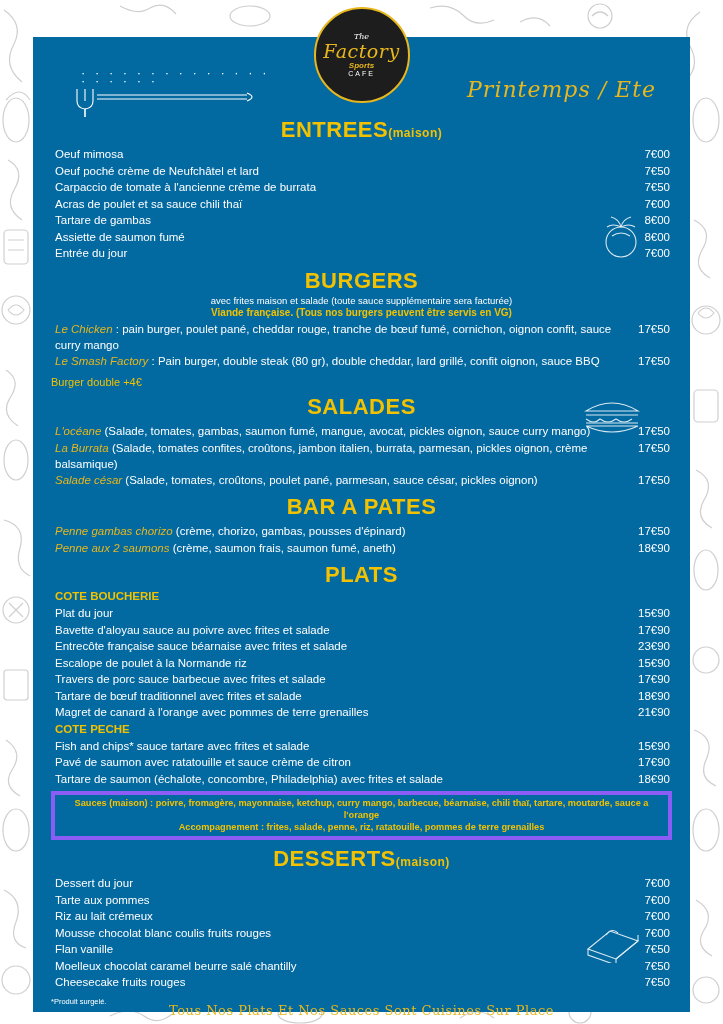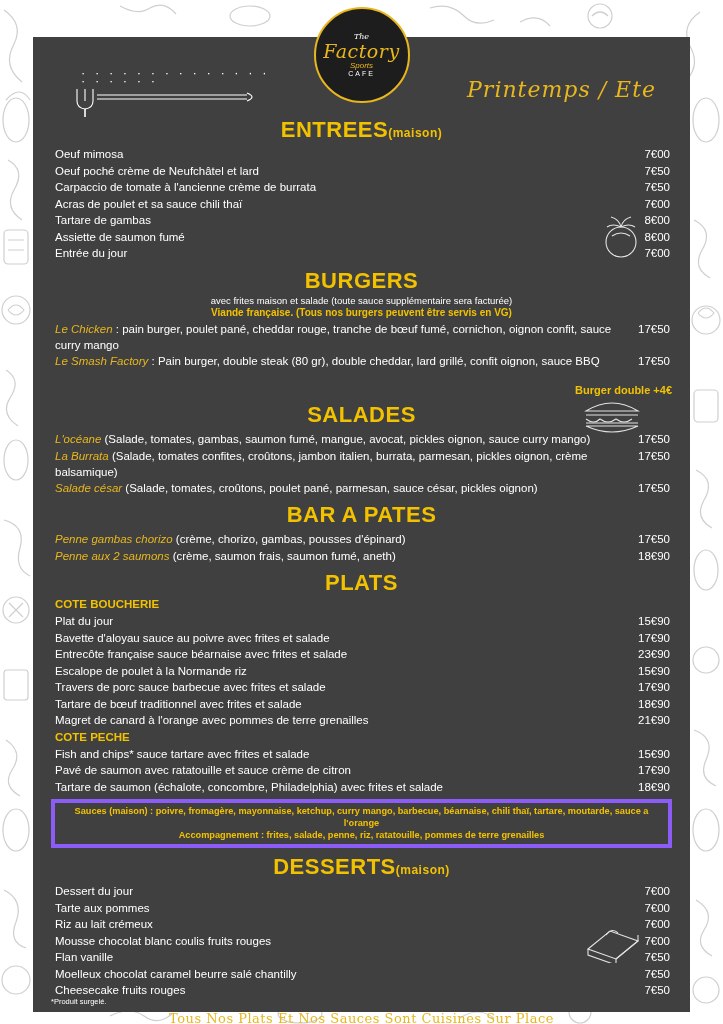--- a/index.html
+++ b/index.html
@@ -20,21 +20,21 @@
     overflow: hidden;
   }
   .doodle-bg svg { position: absolute; top: 0; left: 0; }
 
   .menu-card {
     position: absolute;
     left: 33px;
     top: 37px;
     width: 657px;
     height: 975px;
-    background: #404040;
+    background: #0369a1;
     color: #ffffff;
     padding: 10px 18px 8px 18px;
   }
 
   
   .logo {
     position: absolute;
     left: 50%;
     top: -30px;
     transform: translateX(-50%);
@@ -46,21 +46,21 @@
     display: flex;
     flex-direction: column;
     align-items: center;
     justify-content: center;
     text-align: center;
     line-height: 1;
     z-index: 5;
   }
   .logo .l1 { font-family: "DejaVu Serif", serif; font-size: 8px; color: #ffffff; font-style: italic; }
   .logo .l2 { font-family: "DejaVu Serif", serif; font-size: 19px; color: #e8b71d; font-style: italic; letter-spacing: .5px; margin: 1px 0; }
-  .logo .l3 { font-size: 8px; color: #e8b71d; font-style: italic; }
+  .logo .l3 { font-size: 8px; color: #e8b71d; font-style: italic; font-weight: bold; }
   .logo .l4 { font-size: 7px; color: #ffffff; letter-spacing: 2px; }
 
   .header-row {
     height: 74px;
     position: relative;
   }
   .season {
     position: absolute;
     right: 16px;
     top: 30px;
@@ -120,25 +120,24 @@
   .item.tall .txt { line-height: 16px; }
   .name-y { color: #e8b71d; font-style: italic; }
   .sub-cat {
     color: #f2c200;
     font-weight: bold;
     font-size: 11.5px;
     padding-left: 4px;
     margin-top: 2px;
   }
   .center-small-y {
-    text-align: right;
+    text-align: left;
     color: #f2c200;
     font-size: 11px;
-    margin-top: 15px;
-    font-weight: bold;
+    margin-top: 7px;
   }
 
   .sauces-box {
     margin-top: 4px;
     border: 4px solid #8b5cf6;
     padding: 2px 4px 3px;
     text-align: center;
     color: #f2c200;
     font-weight: bold;
     font-size: 9.2px;

